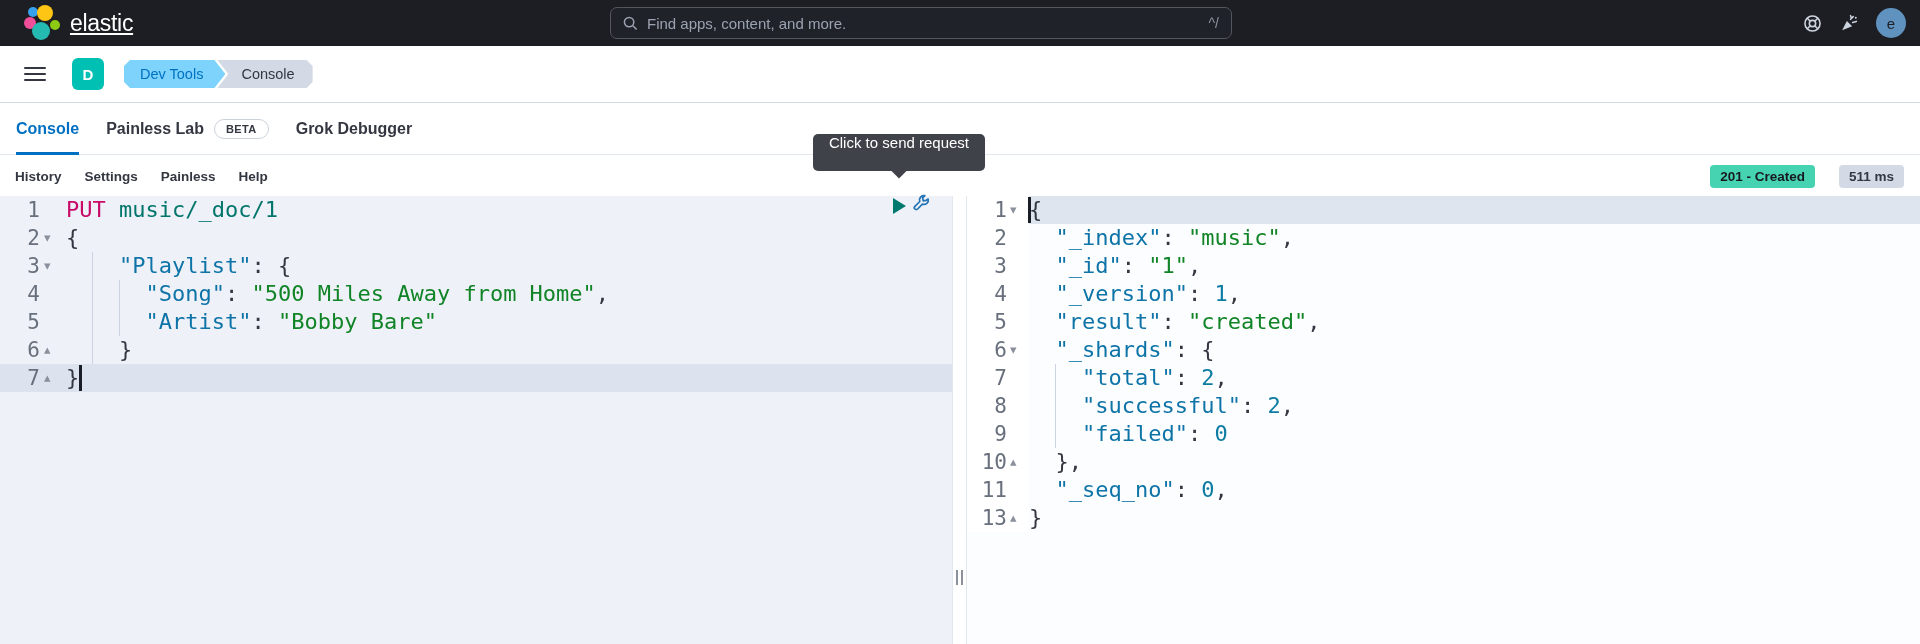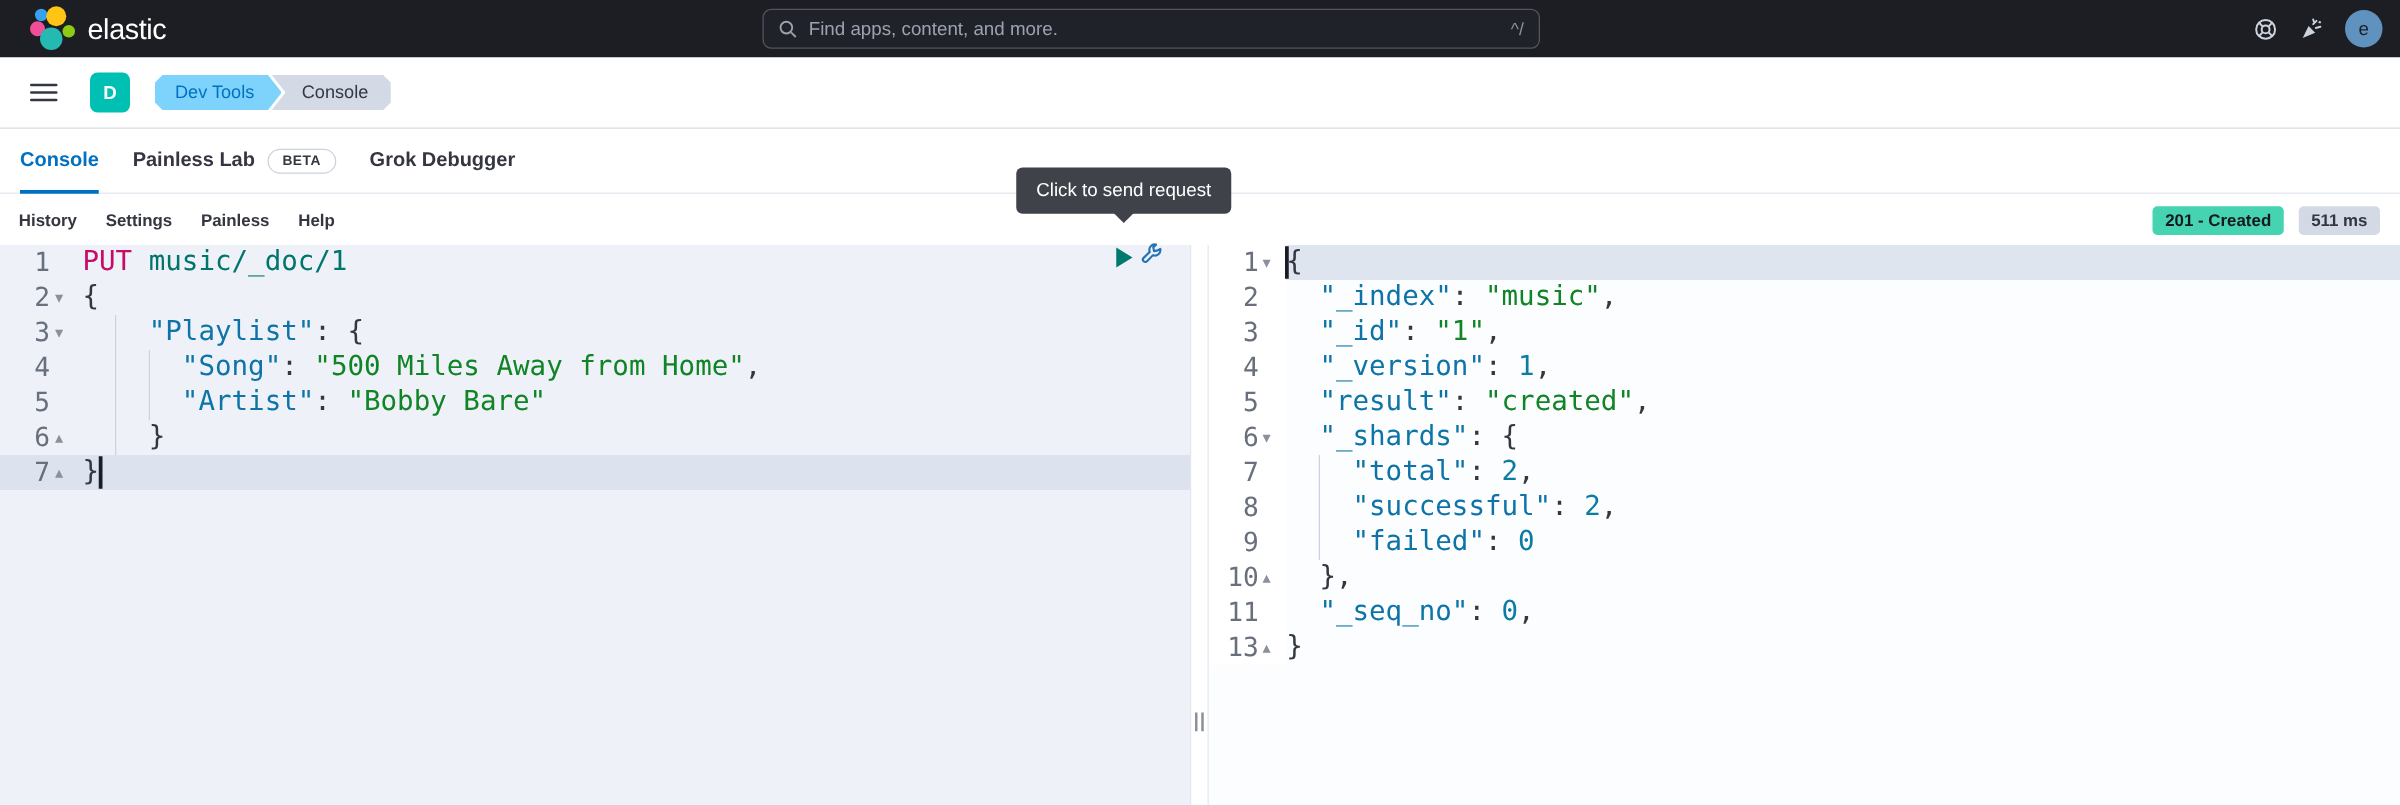--- a/index.html
+++ b/index.html
@@ -2,21 +2,21 @@
 <html style="--accent: #0071c2; --header-bg: #1d1e24; --space-badge-bg: #00bfb3; --success-badge-bg: #45d3b2; --neutral-badge-bg: #d3dae6; --tooltip-bg: #3f4249; --avatar-bg: #6092c0; --req-bg: #eef1f7; --resp-bg: #fcfdff; --active-line: #dce3ee; --tok-m: #c80a68; --tok-u: #00756b; --tok-k: #0e74a8; --tok-s: #108426; --tok-n: #0d7ca3; --tok-p: #343741; --play: #00796f; --wrench: #2373b5; --logo-yellow: #fec514; --logo-teal: #25bab1; --logo-pink: #f04e98; --logo-blue: #36a2ef; --logo-green: #8ec914;"><head>
 <meta charset="utf-8">
 <style>
   * { margin:0; padding:0; box-sizing:border-box; }
   body { font-family:"Liberation Sans", sans-serif; background:#fff; }
   .page { position:relative; width:1920px; height:644px; background:#fff; overflow:hidden; }
 
   
   .header { position:absolute; top:0; left:0; right:0; height:46px; background:var(--header-bg); }
   .brand { position:absolute; left:22px; top:0; height:46px; display:flex; align-items:center; gap:10px; }
-  .brand-text { color:#fff; font-size:23px; font-weight:500; letter-spacing:-0.3px; }
+  .brand-text { color:#fff; font-size:23px; font-weight:500; letter-spacing:-0.3px;text-decoration:underline; }
   .logo { position:relative; width:38px; height:38px; }
   .logo i { position:absolute; border-radius:50%; }
   .search { position:absolute; left:610px; top:7px; width:622px; height:32px; background:#20222a;
             border:1px solid #53565f; border-radius:7px; display:flex; align-items:center; padding:0 12px; }
   .search svg { flex:0 0 auto; margin-right:9px; }
   .search input { flex:1; background:transparent; border:none; outline:none; color:#d3dae6; font-size:15px;
                   font-family:"Liberation Sans",sans-serif; }
   .search input::placeholder { color:#9ba3b0; }
   .search .shortcut { color:#8e939e; font-size:14px; margin-left:8px; }
   .hdr-icons { position:absolute; right:14px; top:0; height:46px; display:flex; align-items:center; gap:16px; }
@@ -45,21 +45,21 @@
          font-size:16px; font-weight:700; color:#343741; cursor:pointer; }
   .tab.active { color:var(--accent); }
   .tab.active::after { content:""; position:absolute; left:0; right:0; bottom:-1px; height:3px; background:var(--accent); }
   .beta { margin-left:10px; border:1px solid #cbd2dc; background:#fff; border-radius:12px; padding:3px 11px;
           font-size:11px; font-weight:700; letter-spacing:.4px; color:#343741; }
 
   
   .toolrow { position:absolute; top:156px; left:0; right:0; height:40px; background:#fff;
              display:flex; align-items:center; padding:0 16px 0 15px; }
   .toolitem { font-size:13.5px; font-weight:700; color:#343741; margin-right:23px; cursor:pointer; }
-  .badges { margin-left:auto; display:flex; gap:12px; }
+  .badges { margin-left:auto; display:flex; gap:24px; }
   .badge { height:23px; display:flex; align-items:center; padding:0 10px; border-radius:4px;
            font-size:13.5px; font-weight:600; color:#17191f; }
   .badge.ok { background:var(--success-badge-bg); }
   .badge.gray { background:var(--neutral-badge-bg); color:#343741; }
 
   
   .editors { position:absolute; top:196px; left:0; right:0; bottom:0; display:flex;
              font-family:"DejaVu Sans Mono", monospace; }
   .ed { overflow:hidden; }
   .ed.req { width:952px; background:var(--req-bg); }
@@ -77,21 +77,21 @@
   .code { flex:1; white-space:pre; position:relative; color:var(--tok-p); }
   .ed.req .line.active { background:var(--active-line); }
   .ed.resp .line.active .code { background:#dfe5ef; }
   .guide { position:absolute; top:0; bottom:0; border-left:1px solid #ccd3e0; }
   .cursor { position:absolute; top:1px; width:3px; height:26px; background:#1b1d26; }
   .tok-m { color:var(--tok-m); } .tok-u { color:var(--tok-u); } .tok-k { color:var(--tok-k); }
   .tok-s { color:var(--tok-s); } .tok-n { color:var(--tok-n); } .tok-p, .tok-w { color:var(--tok-p); }
 
   
   .tooltip { position:absolute; left:813px; top:134px; width:172px; height:37px; background:var(--tooltip-bg);
-             color:#fff; border-radius:5px; display:flex; align-items:center; justify-content:center;
+             color:#fff; border-radius:5px; display:flex; align-items:flex-start; justify-content:center;
              font-size:15px; z-index:30; }
   .tooltip-arrow { position:absolute; left:893px; top:164px; width:12px; height:12px; background:var(--tooltip-bg);
                    transform:rotate(45deg); z-index:29; }
   .send-btn { position:absolute; left:893px; top:198px; width:0; height:0; cursor:pointer;
               border-left:13px solid var(--play); border-top:8px solid transparent; border-bottom:8px solid transparent; z-index:10; }
   .wrench-btn { position:absolute; left:912px; top:194px; width:20px; height:20px; cursor:pointer; z-index:10; }
 </style>
 </head>
 <body>
 

